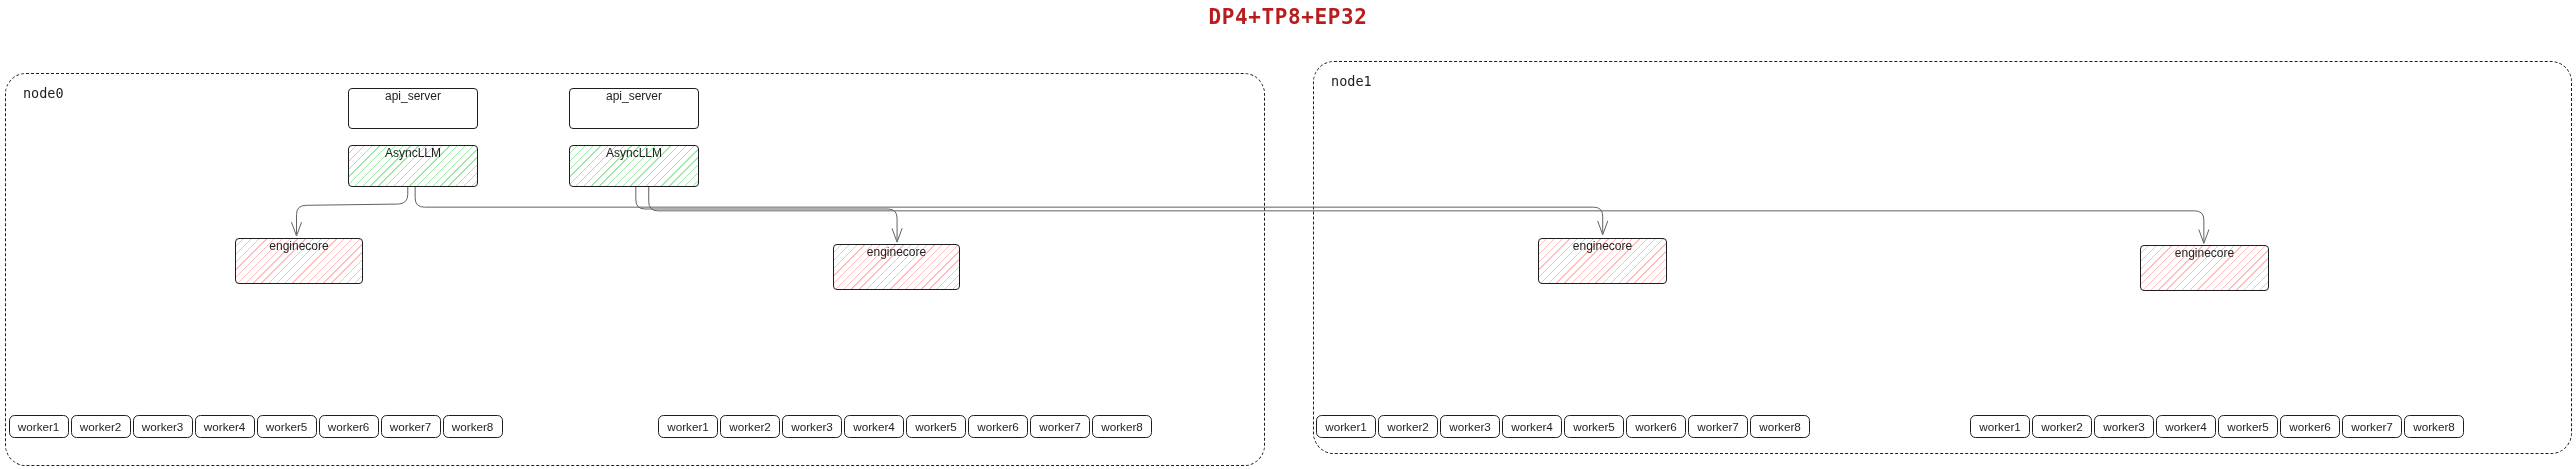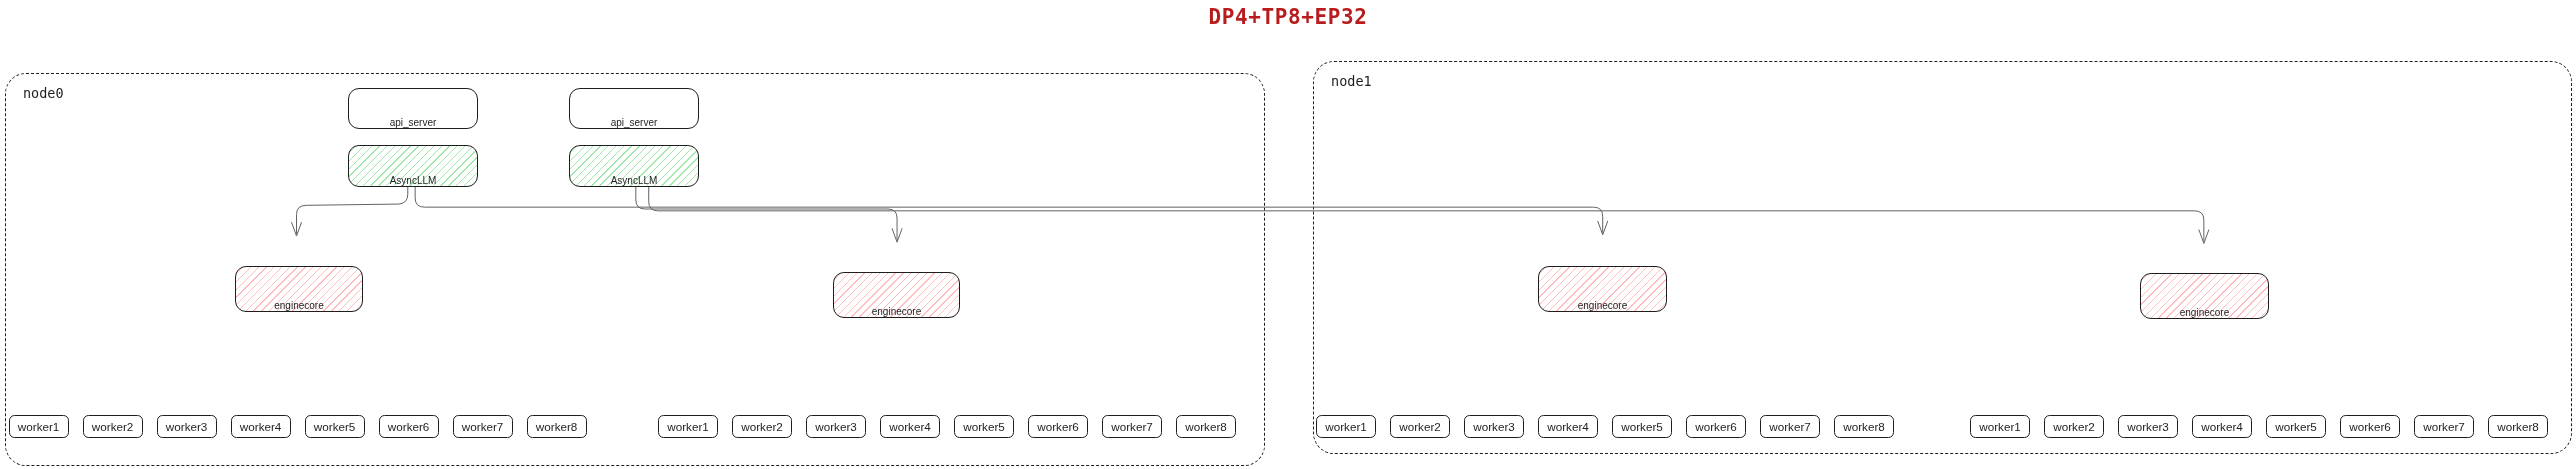--- a/index.html
+++ b/index.html
@@ -33,47 +33,46 @@
     left: 17px; top: 11px;
     font-family: "DejaVu Sans Mono", monospace;
     font-size: 13.5px;
     font-weight: 400;
     color: #1e1e1e;
   }
   .box {
     position: absolute;
     box-sizing: border-box;
     border: 1.5px solid #1e1e1e;
-    border-radius: 11px;
+    border-radius: 4px;
     background: #ffffff;
     display: flex;
-    align-items: flex-end;
+    align-items: flex-start;
     justify-content: center;
-    font-size: 10px;
+    font-size: 12px;
     color: #1e1e1e;
   }
   .hatch-green {
     background-color: #ffffff;
     background-image: repeating-linear-gradient(135deg,
       rgba(105,219,124,0) 0px, rgba(105,219,124,0) 4.6px,
       rgba(105,219,124,0.65) 4.6px, rgba(105,219,124,0.65) 5.5px);
     margin-top: 16px;
   }
   .hatch-red {
     background-color: #ffffff;
     background-image: repeating-linear-gradient(135deg,
       rgba(255,135,135,0) 0px, rgba(255,135,135,0) 4.6px,
       rgba(255,135,135,0.55) 4.6px, rgba(255,135,135,0.55) 5.5px);
-    margin-top: 28px;
   }
   .worker-row {
     position: absolute;
     top: 415px;
     display: flex;
-    gap: 14px;
+    gap: 2px;
   }
   .worker {
     box-sizing: border-box;
     width: 60px;
     height: 23px;
     border: 1.2px solid #1e1e1e;
     border-radius: 5.5px;
     background: #ffffff;
     display: flex;
     align-items: center;

